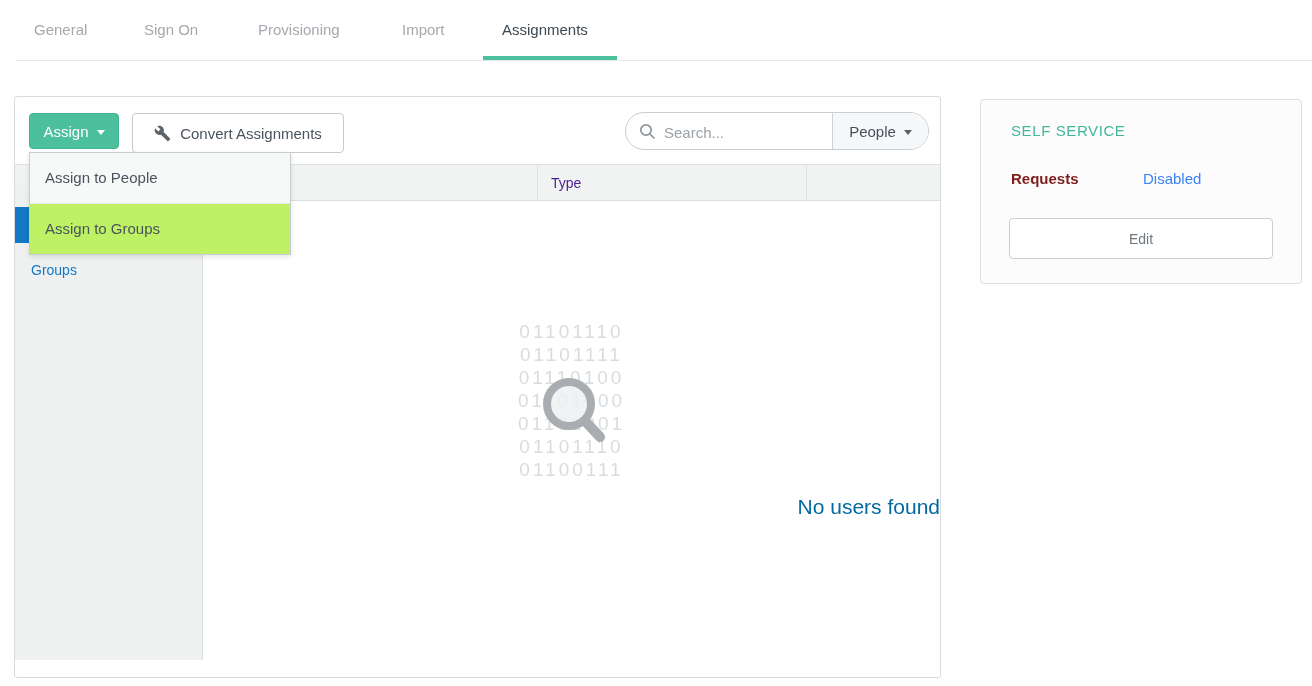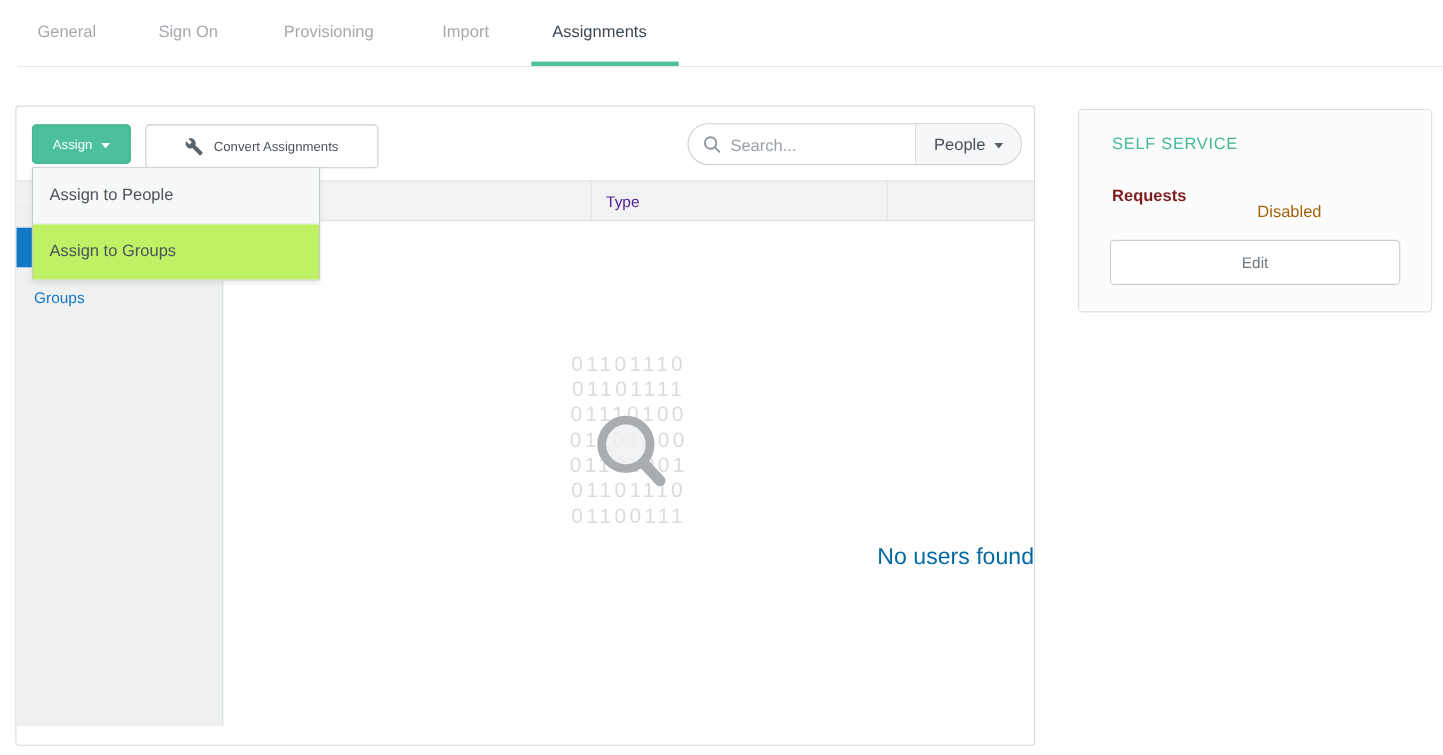--- a/index.html
+++ b/index.html
@@ -15,21 +15,21 @@
   .t-import{left:402px;}
   .t-assign{left:502px;}
   .tab-underline{position:absolute;left:483px;top:56px;width:134px;height:5px;background:#4cbf9c;}
   .tabs-divider{position:absolute;left:16px;top:60px;width:1296px;height:1px;background:#e7e9ea;}
 
   
   .main-panel{position:absolute;left:14px;top:96px;width:925px;height:580px;
     background:#fff;border:1px solid #d8dcdf;border-radius:3px;}
 
   .btn{position:absolute;box-sizing:border-box;display:flex;align-items:center;justify-content:center;
-    font-family:inherit;font-size:12px;border-radius:4px;cursor:pointer;}
+    font-family:inherit;font-size:15px;border-radius:4px;cursor:pointer;}
   .btn-assign{left:14px;top:16px;width:90px;height:36px;background:#4cbf9c;border:1px solid #42b492;
     color:#fff;gap:8px;}
   .btn-convert{left:117px;top:16px;width:212px;height:40px;background:#fff;border:1px solid #c6ccd1;
     color:#4a545e;gap:9px;}
   .caret{width:0;height:0;border-left:4px solid transparent;border-right:4px solid transparent;border-top:5px solid #fff;margin-top:2px;}
   .caret.dark{border-top-color:#5a6066;}
 
   .search-pill{position:absolute;left:610px;top:15px;width:304px;height:38px;box-sizing:border-box;
     border:1px solid #c9cfd4;border-radius:19px;background:#fff;}
   .search-pill svg{position:absolute;left:13px;top:10px;}
@@ -67,21 +67,21 @@
     box-shadow:0 2px 5px rgba(0,0,0,.10);z-index:10;}
   .menu-item{height:50px;line-height:50px;padding-left:15px;font-size:15px;color:#4a545e;cursor:pointer;background:#bef264;}
   .menu-item.hovered{background:#f7f8f8;}
   .menu-sep{height:1px;background:#e5e7e9;}
 
   
   .ss-panel{position:absolute;left:980px;top:99px;width:322px;height:185px;box-sizing:border-box;
     background:#fcfcfd;border:1px solid #dadfe3;border-radius:4px;}
   .ss-title{position:absolute;left:30px;top:22px;font-size:15px;letter-spacing:.6px;color:#44b797;}
   .ss-req-label{position:absolute;left:30px;top:70px;font-size:15px;font-weight:700;color:#7f1d1d;}
-  .ss-req-value{position:absolute;left:162px;top:84px;font-size:15px;color:#a16207;}
+  .ss-req-value{position:absolute;left:162px;top:70px;font-size:15px;color:#3b82f6;}
   .ss-edit{position:absolute;left:28px;top:118px;width:264px;height:41px;box-sizing:border-box;
     background:#fff;border:1px solid #c9ced2;border-radius:4px;font-family:inherit;
     font-size:14px;color:#6e767e;cursor:pointer;}
 </style>
 </head>
 <body>
 
 <div class="screen">
 
   <nav>

